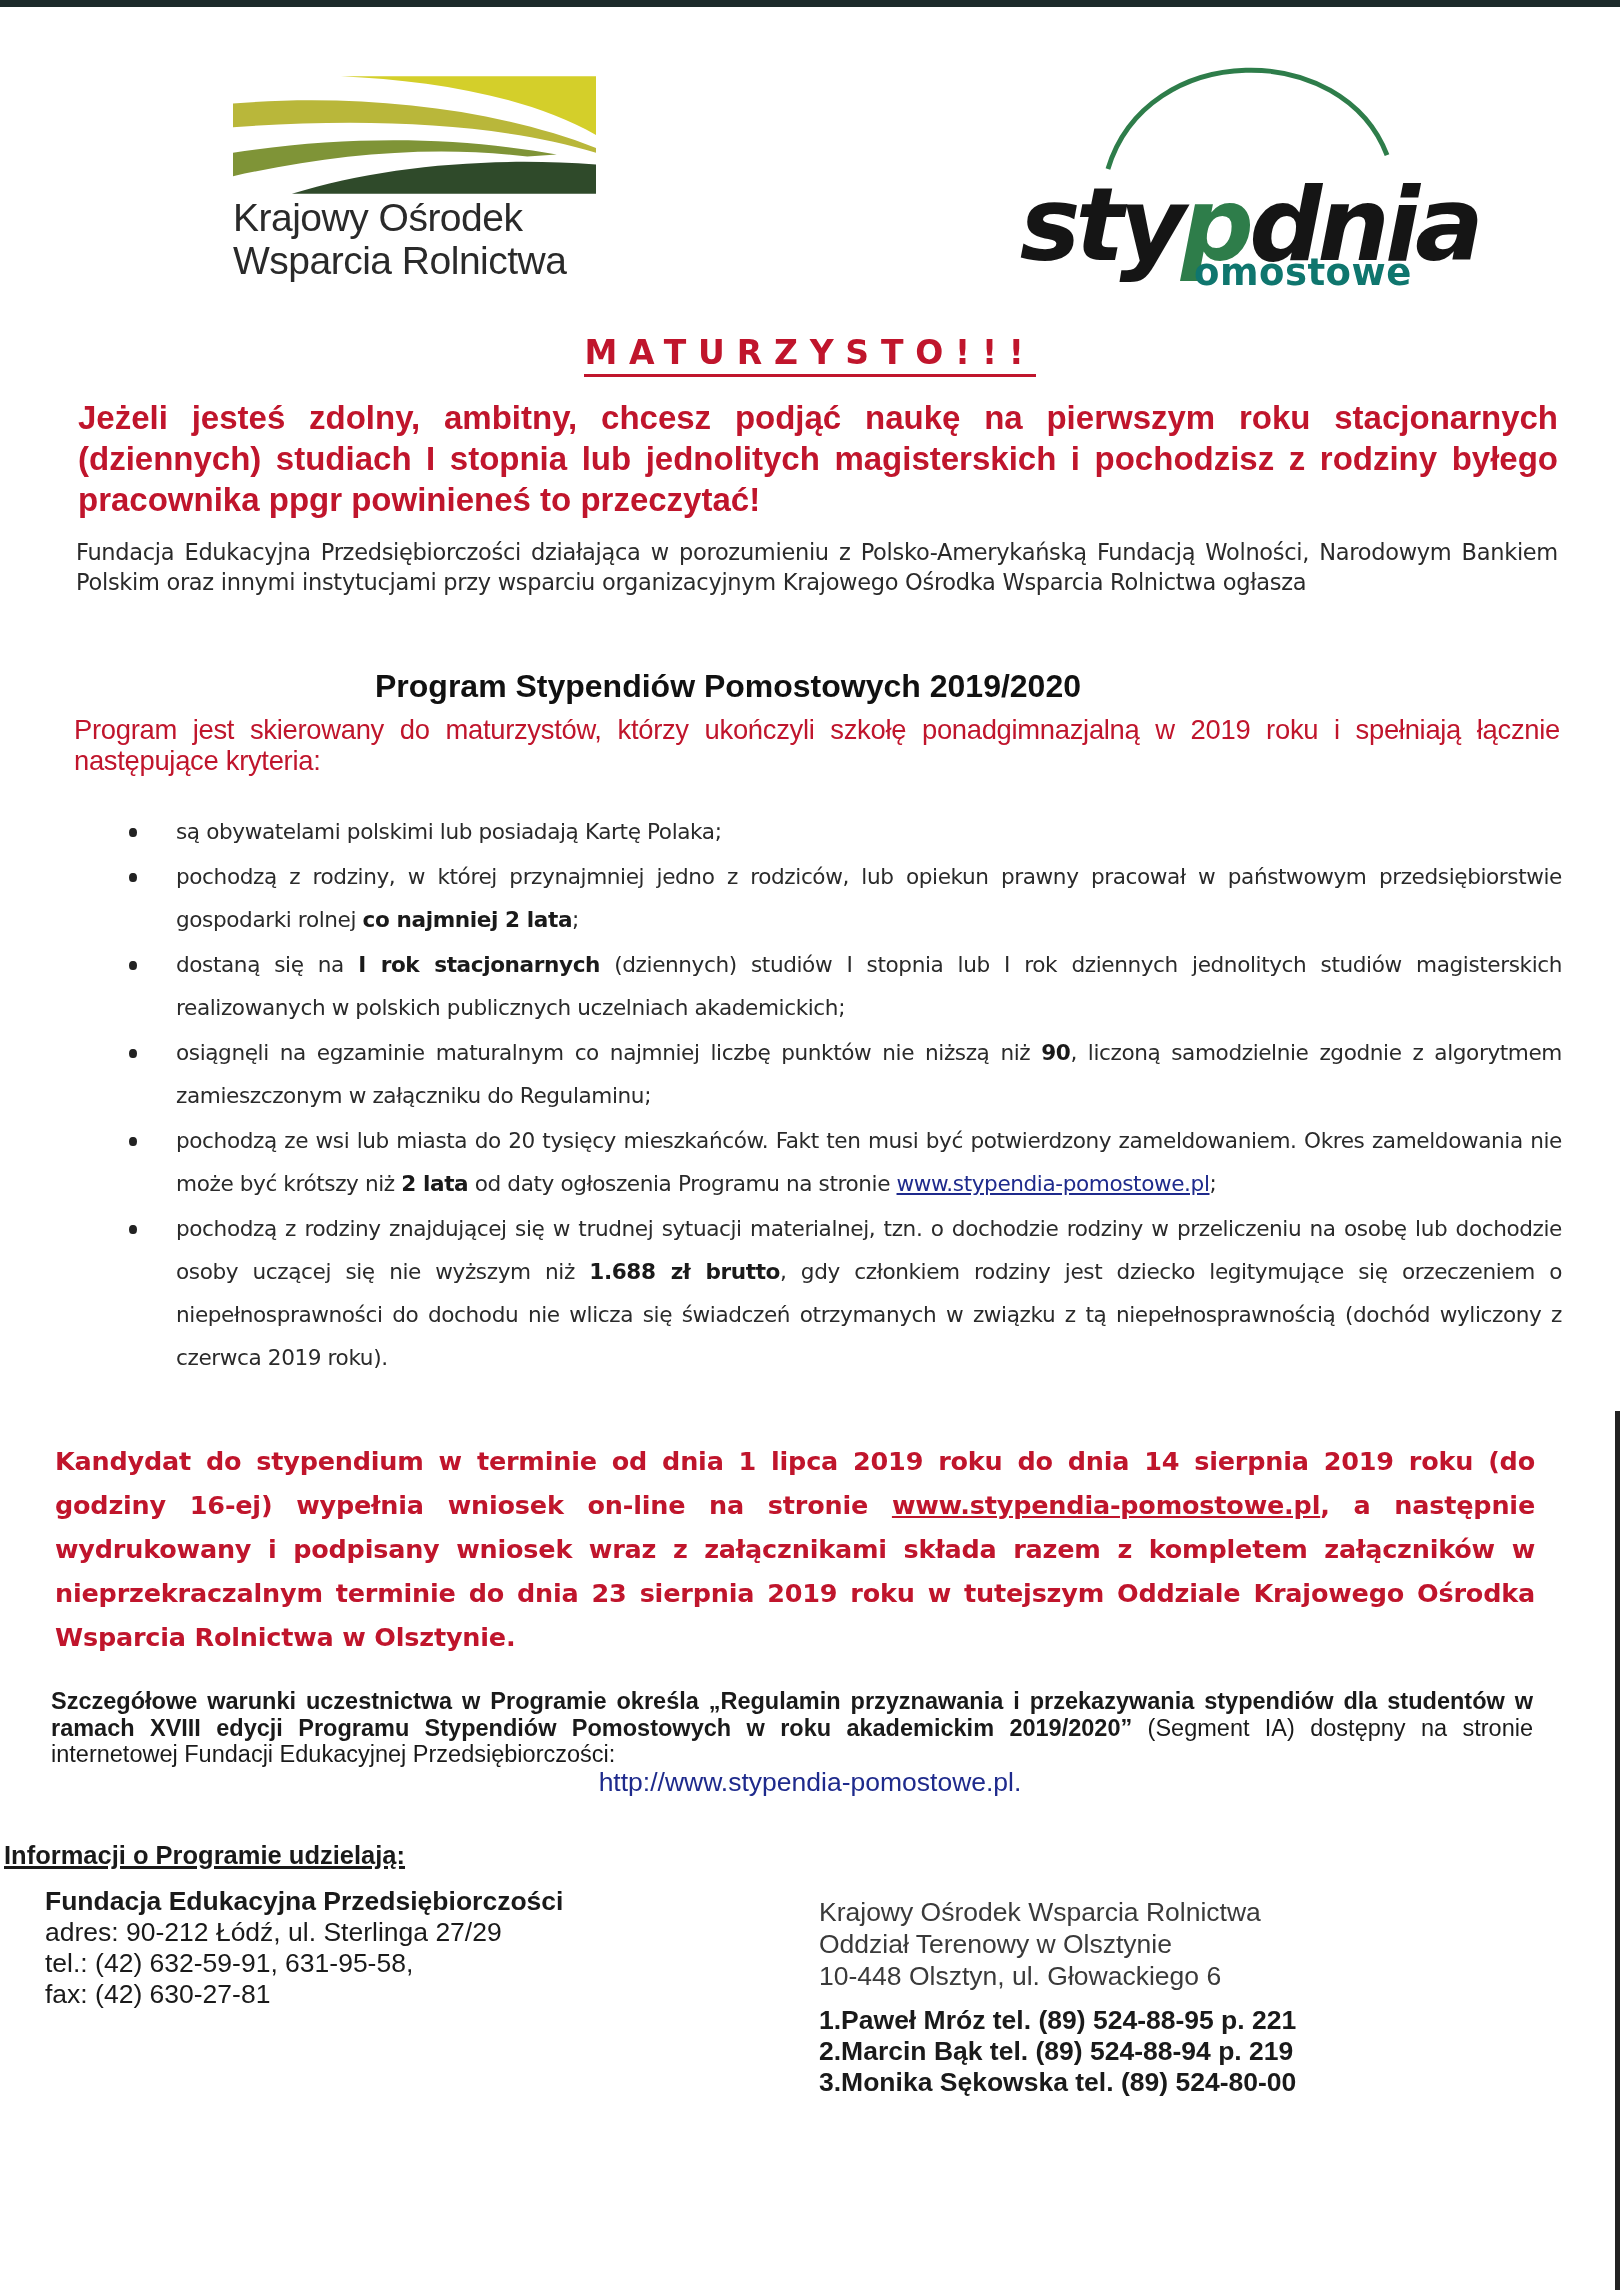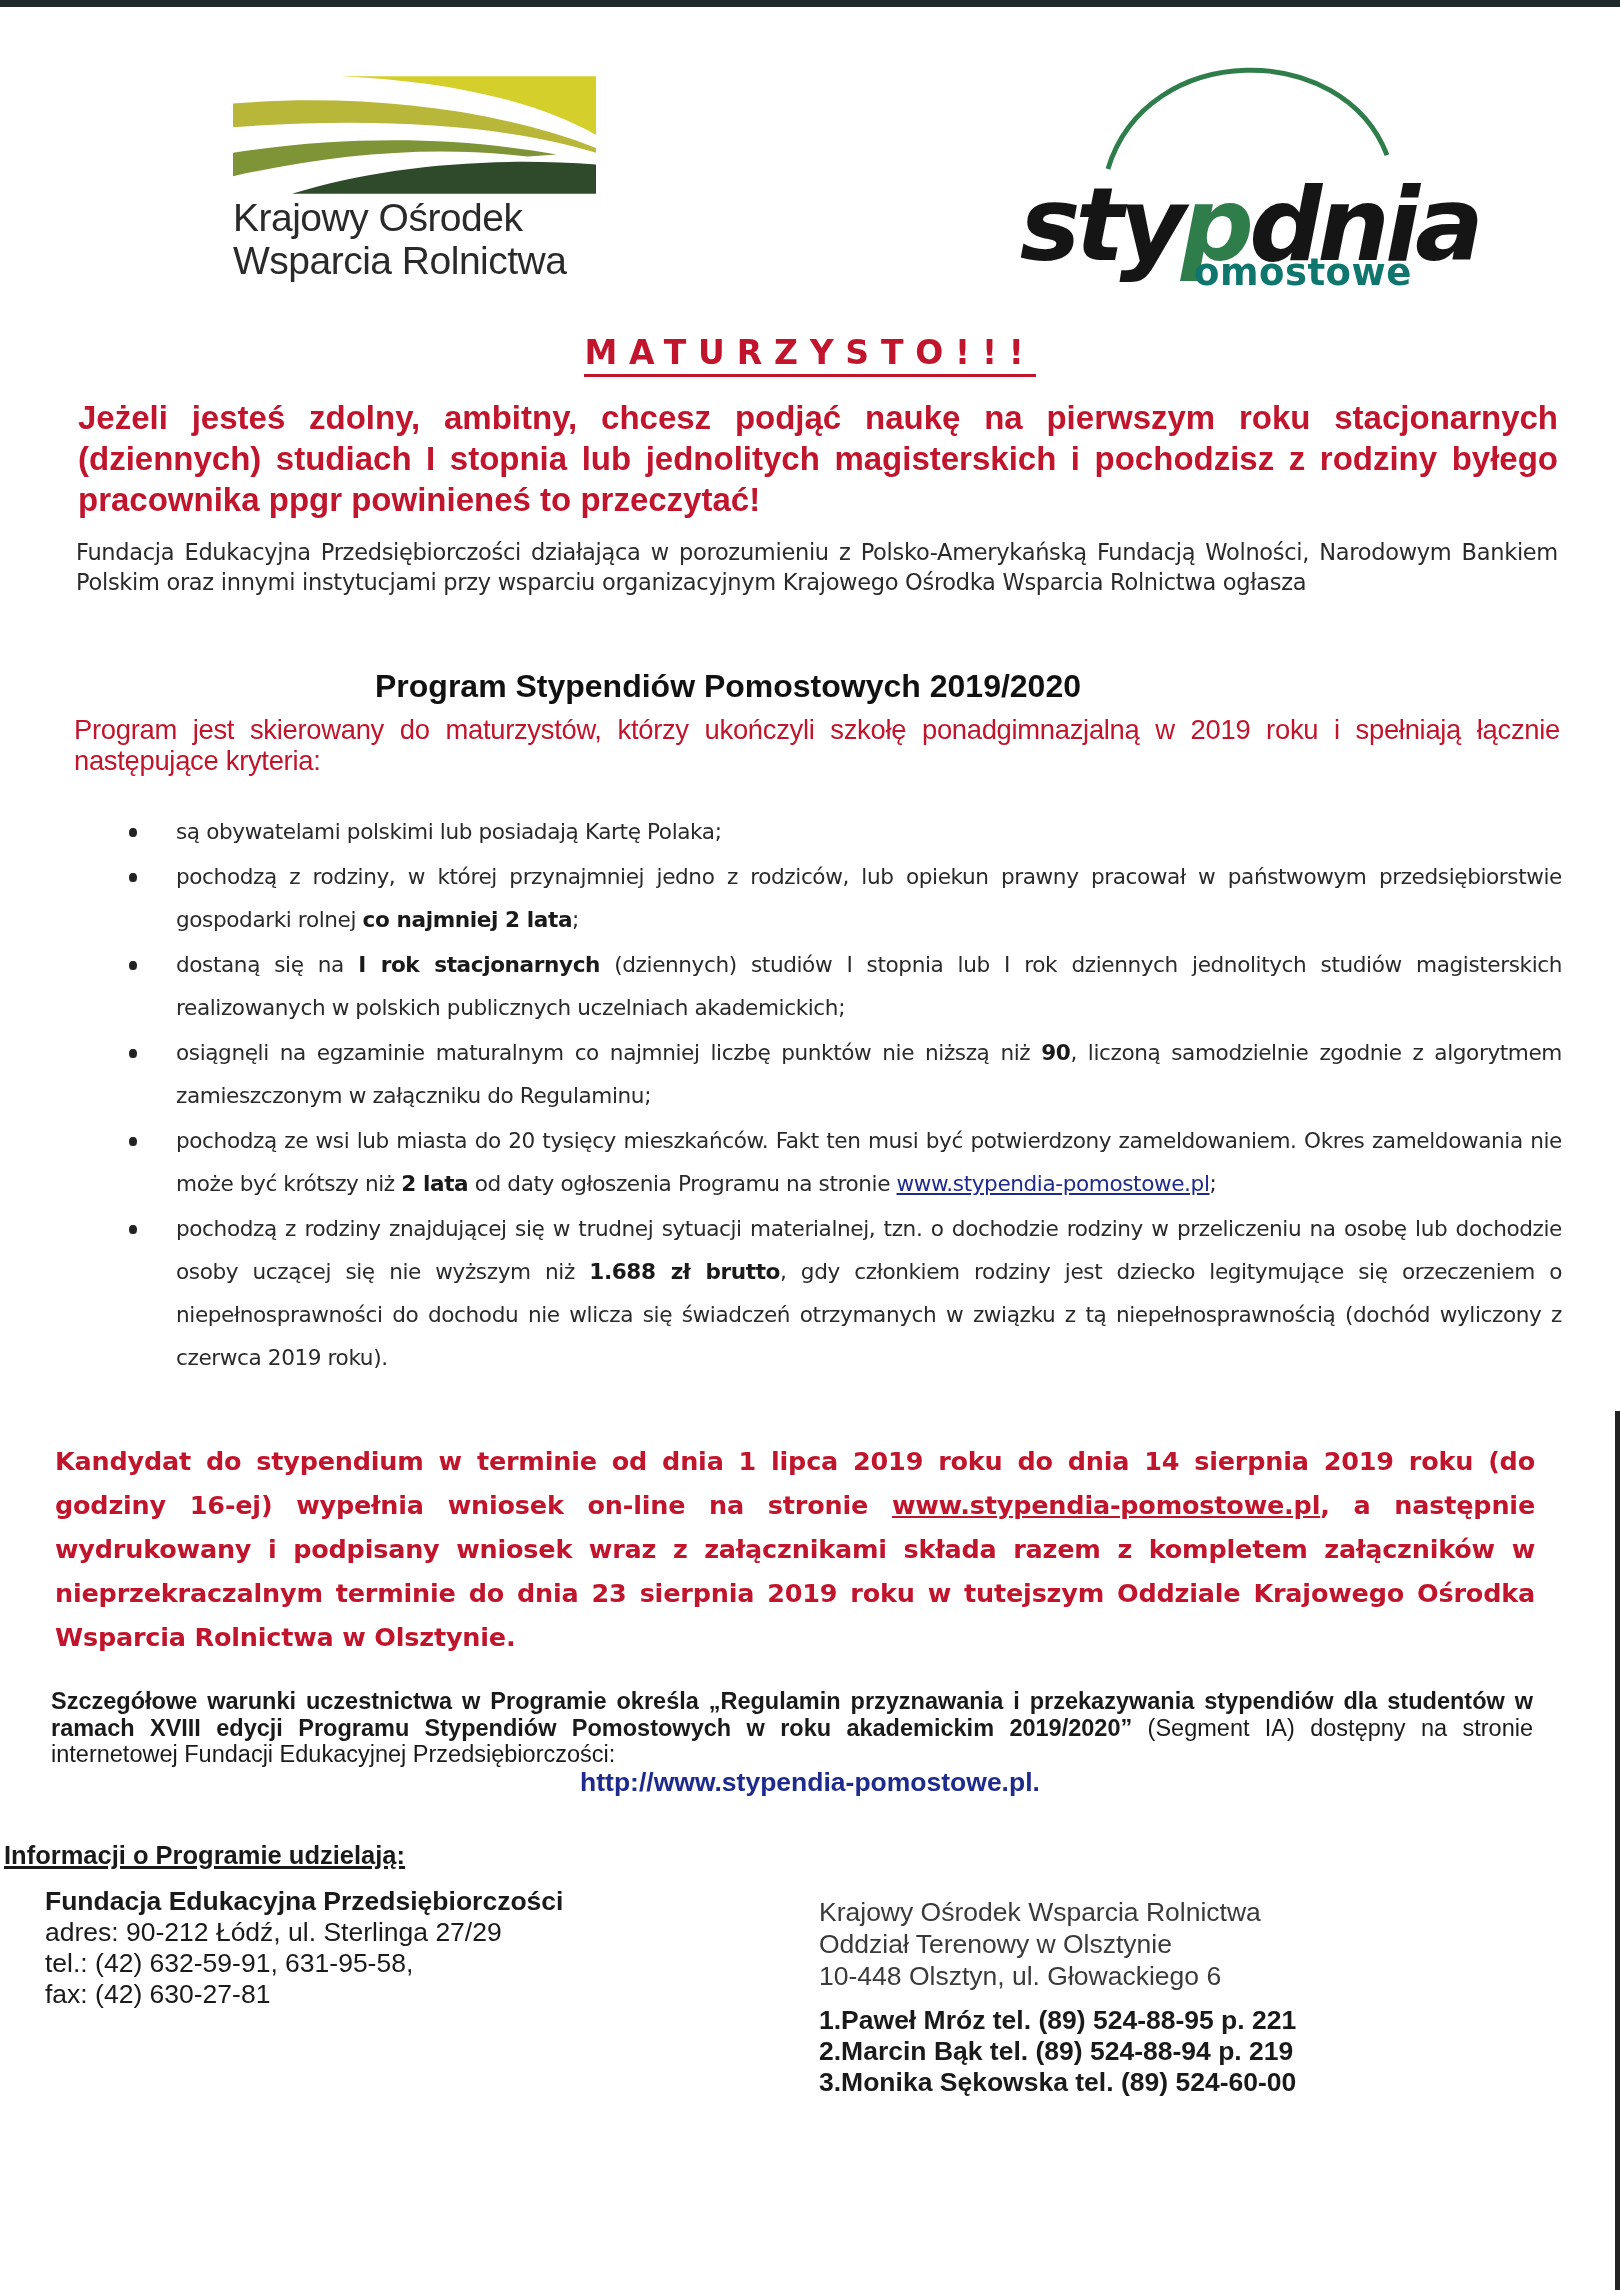--- a/index.html
+++ b/index.html
@@ -40,21 +40,21 @@
   .criteria b { font-weight: bold; color: #1a1a1a; }
   .criteria a { color: #1e2a8c; text-decoration: underline; }
 
   
   .deadline { position: absolute; left: 55px; top: 1439px; width: 1480px; font-family: "DejaVu Sans", sans-serif; font-weight: bold; font-size: 25.5px; line-height: 44px; color: #c0152c; text-align: justify; text-align-last: left; letter-spacing: -0.2px; }
   .deadline a { color: #c0152c; text-decoration: underline; }
 
   
   .details { position: absolute; left: 51px; top: 1688px; width: 1482px; font-size: 23.5px; line-height: 26.5px; color: #1a1a1a; text-align: justify; text-align-last: left; }
   .details .b { font-weight: bold; }
-  .details-link { position: absolute; left: 0; width: 1620px; top: 1767px; text-align: center; font-weight: bold; font-size: 26.5px; color: #1e2a8c; }
+  .details-link { position: absolute; left: 0; width: 1620px; top: 1767px; text-align: center; font-weight: normal; font-size: 26.5px; color: #1e2a8c; }
 
   .info-title { position: absolute; left: 4px; width: 1620px; top: 1841px; text-align: left; }
   .info-title span { font-weight: bold; font-size: 25.5px; color: #1a1a1a; text-decoration: underline; text-decoration-thickness: 2.9px; }
 
   .contact-left { position: absolute; left: 45px; top: 1886px; font-size: 26.5px; line-height: 31px; color: #1a1a1a; }
   .contact-left .org { font-weight: bold; }
   .contact-right { position: absolute; left: 819px; top: 1896px; font-size: 26.5px; line-height: 32px; color: #3a3a3a; }
   .contact-right .people { margin-top: 13px; font-weight: bold; color: #1a1a1a; line-height: 31px; }
 </style>
 </head>
@@ -117,16 +117,16 @@
   <div>fax: (42) 630-27-81</div>
 </div>
 
 <div class="contact-right">
   <div>Krajowy Ośrodek Wsparcia Rolnictwa</div>
   <div>Oddział Terenowy w Olsztynie</div>
   <div>10-448 Olsztyn, ul. Głowackiego 6</div>
   <div class="people">
     <div>1.Paweł Mróz tel. (89) 524-88-95 p. 221</div>
     <div>2.Marcin Bąk tel. (89) 524-88-94 p. 219</div>
-    <div>3.Monika Sękowska tel. (89) 524-60-00</div>
+    <div>3.Monika Sękowska tel. (89) 524-80-00</div>
   </div>
 </div>
 
 
 </body></html>

